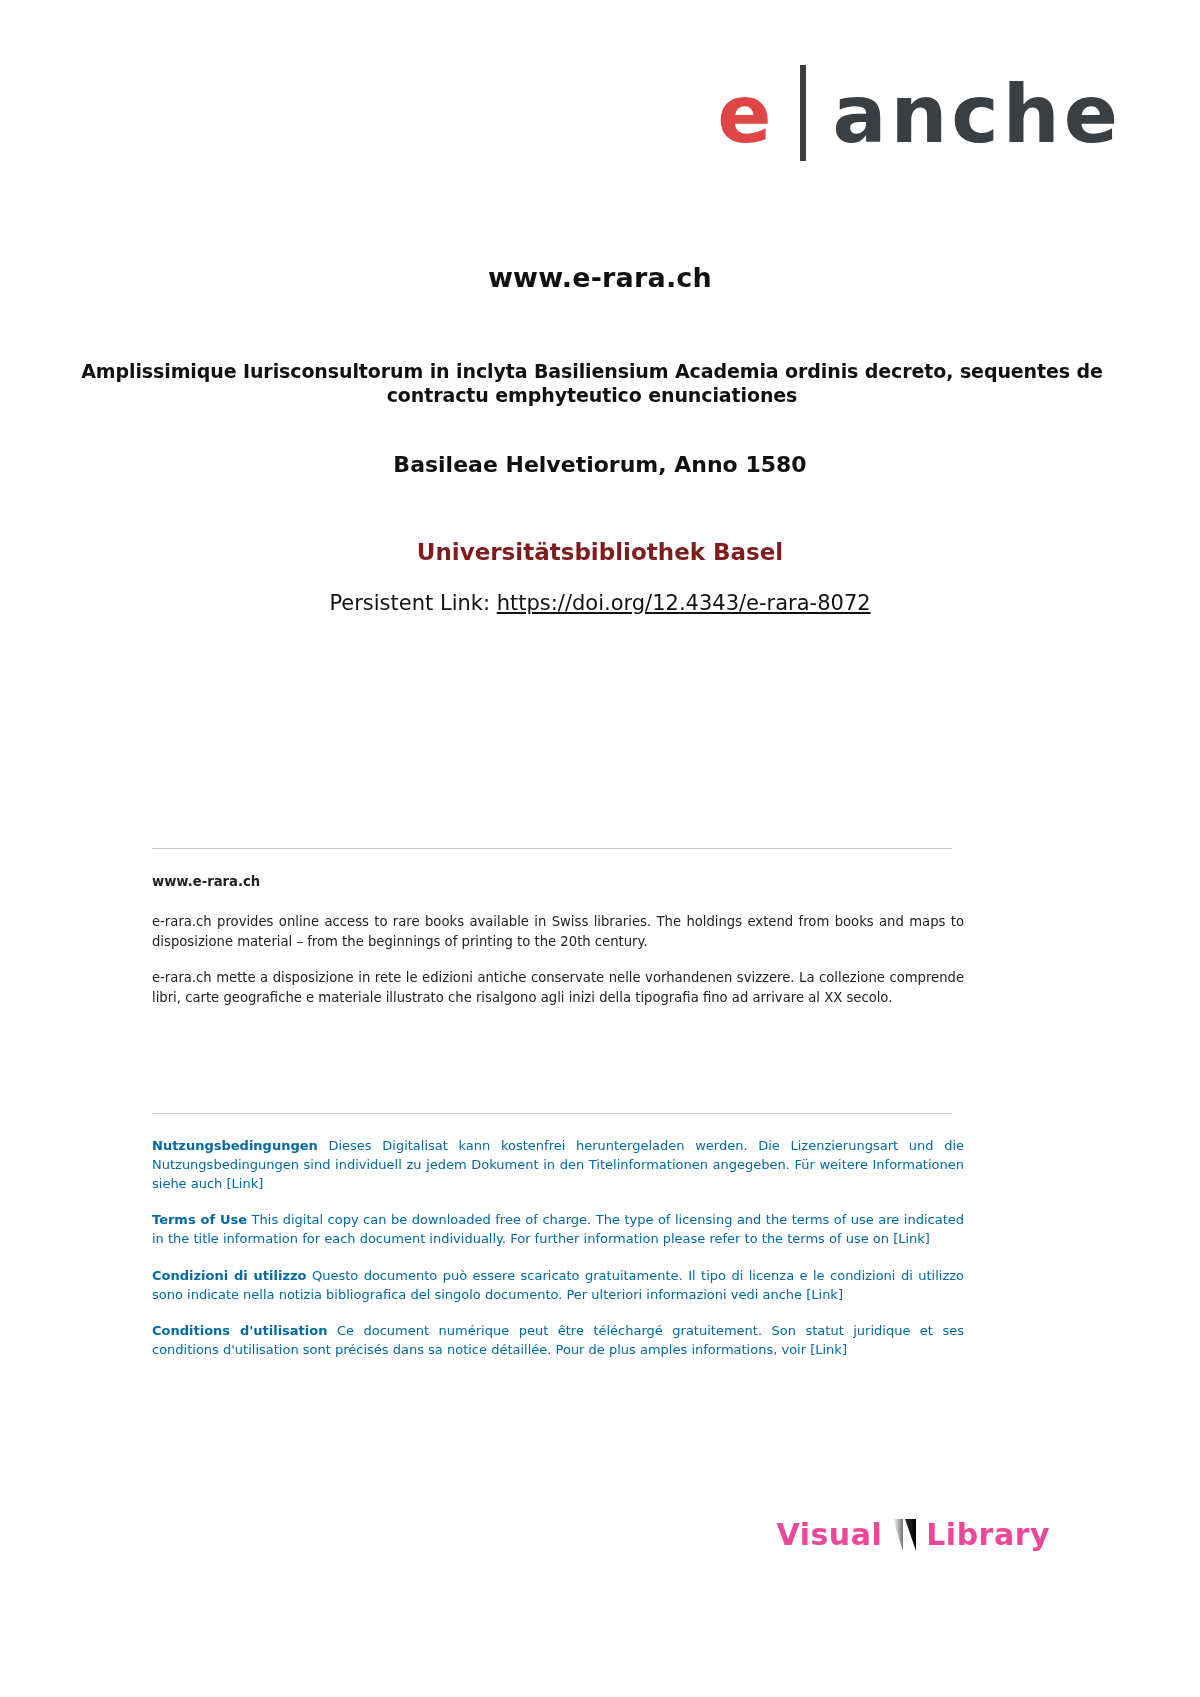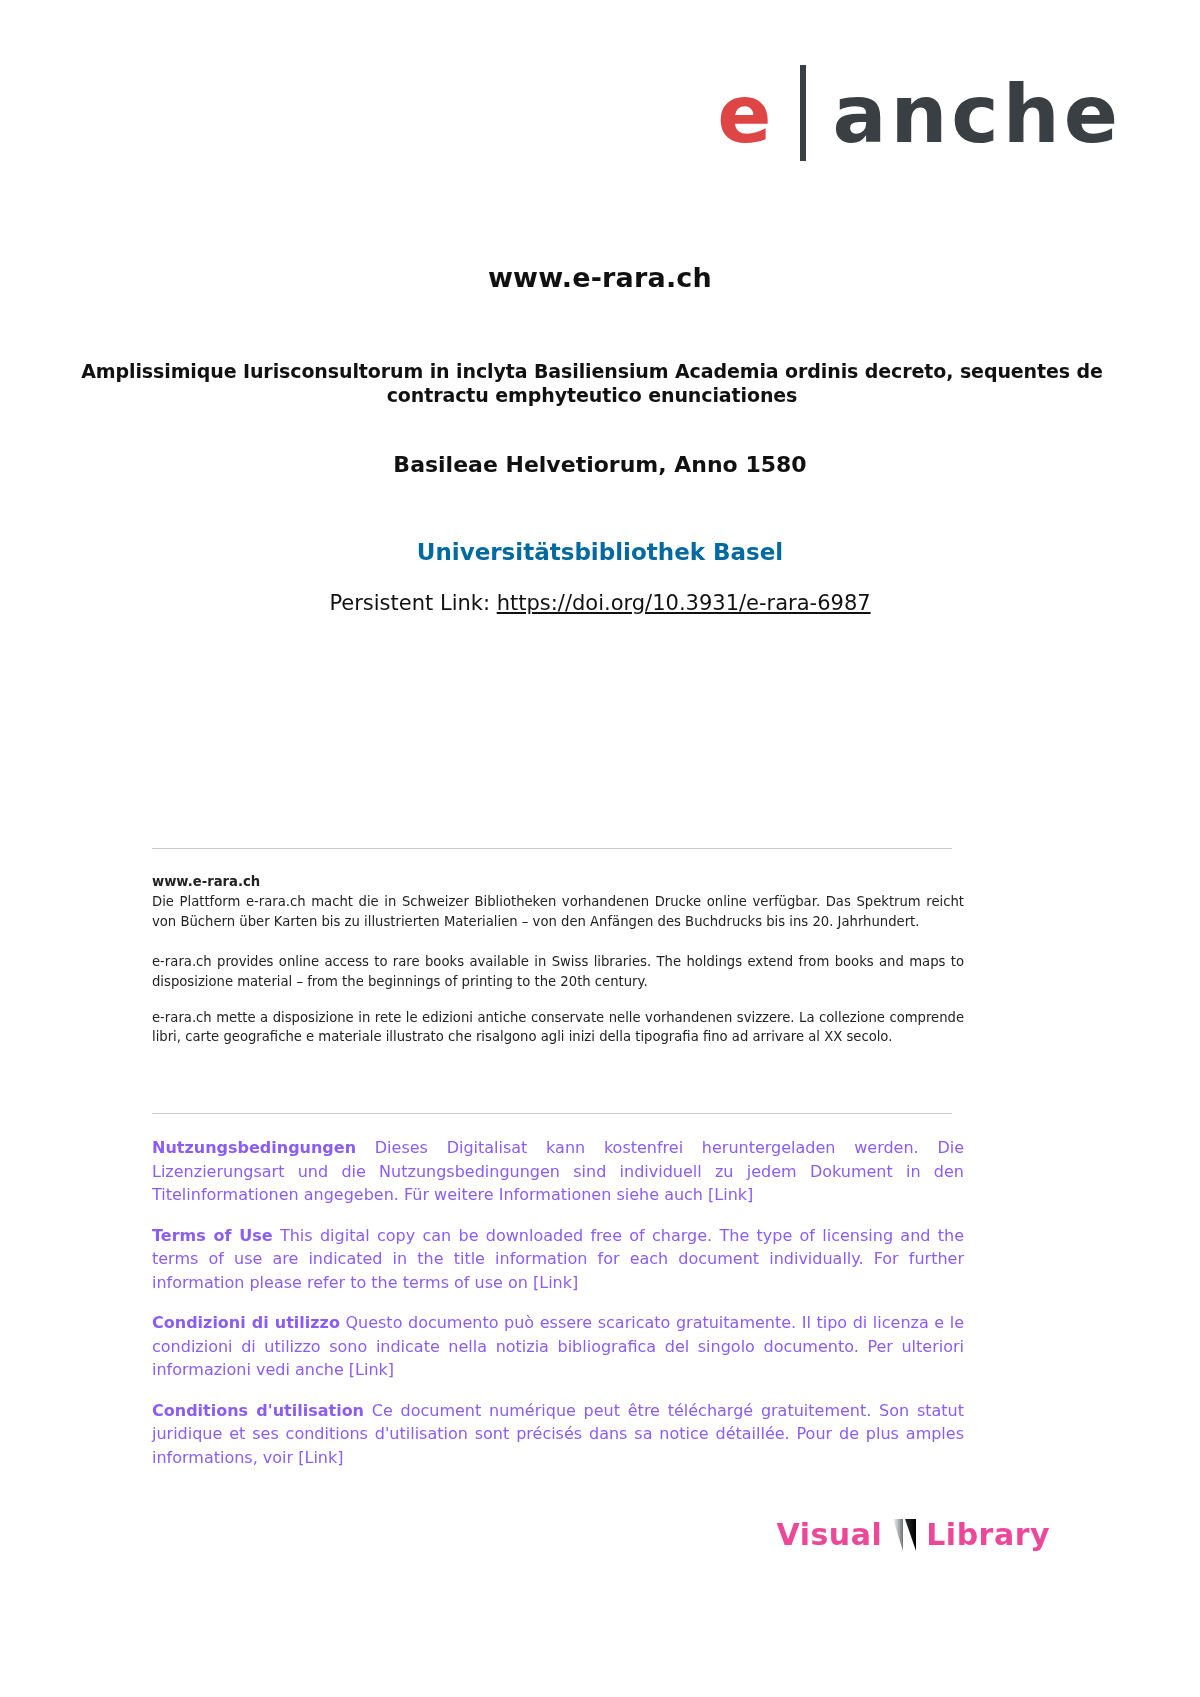--- a/index.html
+++ b/index.html
@@ -92,21 +92,21 @@
   .doc-imprint {
     font-size: 22px;
     font-weight: 700;
     margin: 0 0 62px 0;
     color: #111;
   }
   .doc-library {
     font-size: 23px;
     font-weight: 700;
     margin: 0 0 26px 0;
-    color: #0369a1;
+    color: #7f1d1d;
   }
   .doc-link-line {
     font-size: 21px;
     font-weight: 400;
     color: #111;
     margin: 0;
   }
   .doc-link-line a {
     color: #111;
     text-decoration: underline;
@@ -131,23 +131,23 @@
     top: 872px;
     font-size: 13.2px;
     line-height: 1.47;
     color: #222;
   }
   .terms-block {
     position: absolute;
     left: 152px;
     width: 812px;
     top: 1136px;
-    font-size: 16px;
+    font-size: 13px;
     line-height: 1.47;
-    color: #8b5cf6;
+    color: #0369a1;
   }
   .info-block p,
   .terms-block p {
     margin: 0 0 17px 0;
     text-align: justify;
   }
   .info-block p:last-child,
   .terms-block p:last-child {
     margin-bottom: 0;
   }
@@ -194,30 +194,29 @@
     <span class="logo-rara">anche</span>
   </div>
 
   <div class="title-block">
     <div class="site-url">www.e-rara.ch</div>
     <h1 class="doc-title">Amplissimique Iurisconsultorum in inclyta Basiliensium Academia ordinis decreto, sequentes de contractu emphyteutico enunciationes</h1>
     <div class="doc-imprint">Basileae Helvetiorum, Anno 1580</div>
     <div class="doc-library">Universitätsbibliothek Basel</div>
     <div class="doc-link-line">
       <span>Persistent Link:</span>
-      <a href="#">https://doi.org/10.3931/e-rara-6987</a>
+      <a href="#">https://doi.org/12.4343/e-rara-8072</a>
     </div>
   </div>
 
   <div class="hr hr-top"></div>
 
   <div class="info-block">
     <p class="para-de-first">
       <span class="block-heading">www.e-rara.ch</span>
-      <span>Die Plattform e-rara.ch macht die in Schweizer Bibliotheken vorhandenen Drucke online verfügbar. Das Spektrum reicht von Büchern über Karten bis zu illustrierten Materialien – von den Anfängen des Buchdrucks bis ins 20. Jahrhundert.</span>
     </p>
     <p>e-rara.ch provides online access to rare books available in Swiss libraries. The holdings extend from books and maps to disposizione material – from the beginnings of printing to the 20th century.</p>
     <p>e-rara.ch mette a disposizione in rete le edizioni antiche conservate nelle vorhandenen svizzere. La collezione comprende libri, carte geografiche e materiale illustrato che risalgono agli inizi della tipografia fino ad arrivare al XX secolo.</p>
   </div>
 
   <div class="hr hr-mid"></div>
 
   <div class="terms-block">
     <p><span class="inline-heading">Nutzungsbedingungen</span><span> Dieses Digitalisat kann kostenfrei heruntergeladen werden. Die Lizenzierungsart und die Nutzungsbedingungen sind individuell zu jedem Dokument in den Titelinformationen angegeben. Für weitere Informationen siehe auch [Link]</span></p>
     <p><span class="inline-heading">Terms of Use</span><span> This digital copy can be downloaded free of charge. The type of licensing and the terms of use are indicated in the title information for each document individually. For further information please refer to the terms of use on [Link]</span></p>

